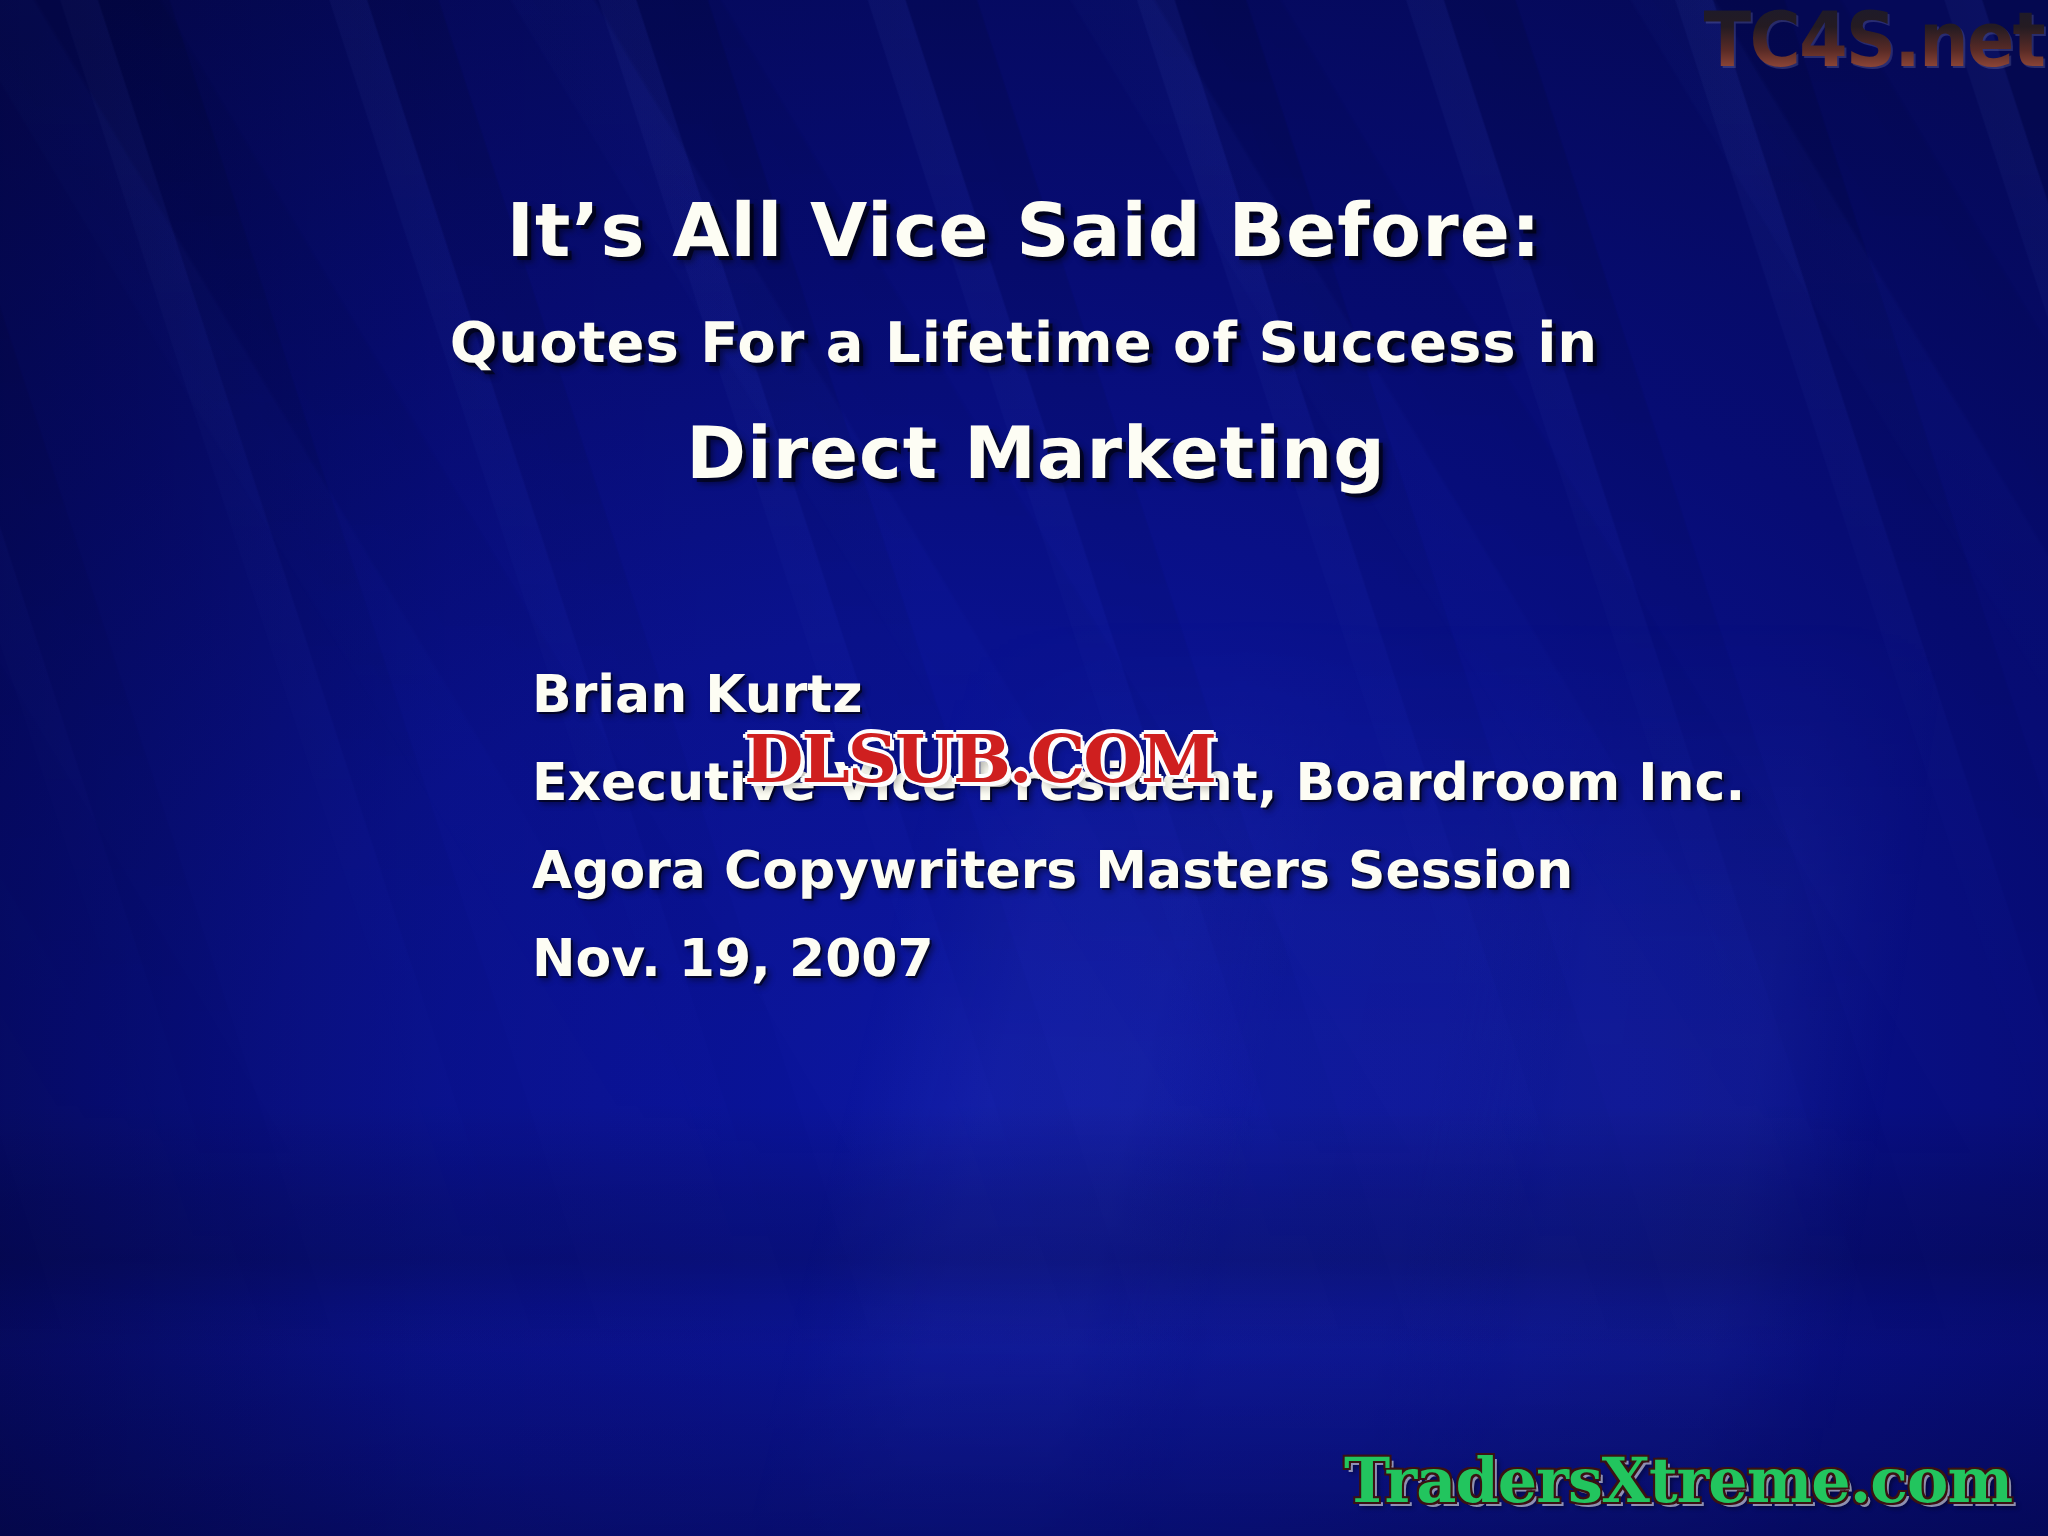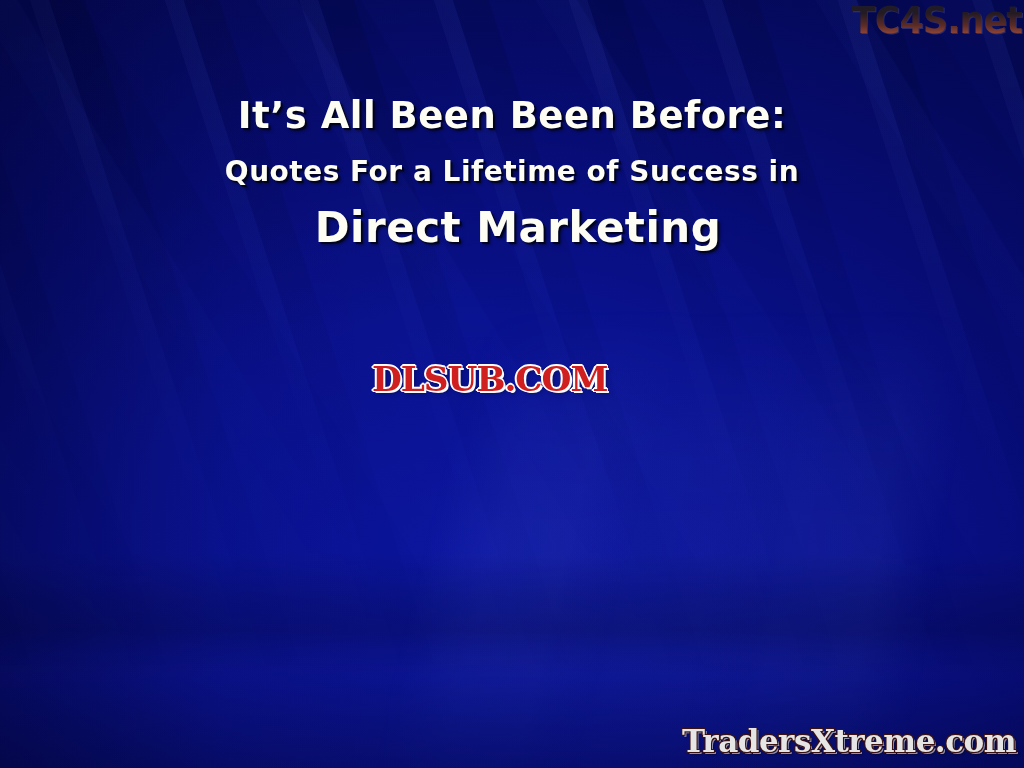--- a/index.html
+++ b/index.html
@@ -102,21 +102,21 @@
     letter-spacing: 0.5px;
     color: #fdfdf4;
     text-shadow:
       2px 2px 0 rgba(0,0,0,0.55),
       3px 3px 3px rgba(0,0,0,0.45);
     white-space: nowrap;
   }
   .title-line { display: block; }
   .title-line-1 { font-size: 37px; }
   .title-line-2 { font-size: 28px; }
-  .title-line-3 { font-size: 42px; margin-left: 12px; }
+  .title-line-3 { font-size: 36px; margin-left: 12px; }
 
   
   .body-block {
     position: absolute;
     left: 266px;
     top: 326px;
     font-family: "DejaVu Sans", sans-serif;
     font-weight: bold;
     font-size: 26px;
     line-height: 44px;
@@ -166,28 +166,28 @@
       -1px  1px 0 #fdfdfd,
        1px  1px 0 #fdfdfd,
        2px  2px 0 #fdfdfd,
       -2px  0px 0 #fdfdfd,
        0px -2px 0 #fdfdfd,
        3px  3px 4px rgba(0,0,0,0.35);
   }
 
   .wm-bottomright {
     position: absolute;
-    right: 8px;
+    right: 18px;
     bottom: 8px;
     font-family: "DejaVu Serif", serif;
     font-weight: bold;
     font-size: 31px;
     line-height: 38px;
     letter-spacing: -0.5px;
-    color: #e5e5e5;
+    color: #22c55e;
     text-shadow:
       -1px -1px 0 #3a1212,
        1px -1px 0 #3a1212,
       -1px  1px 0 #3a1212,
        1px  1px 0 #3a1212,
        2px  2px 0 rgba(255,255,255,0.55),
        3px  3px 2px rgba(0,0,0,0.4);
   }
 </style>
 </head>
@@ -195,23 +195,29 @@
 
 <div class="slide">
 
   <div class="bg-base"></div>
   <div class="bg-streaks-a"></div>
   <div class="bg-streaks-b"></div>
   <div class="bg-bands"></div>
   <div class="bg-sweep"></div>
 
   <div class="title-block">
-    <span class="title-line title-line-1">It’s All Been Been Before:</span>
+    <span class="title-line title-line-1">It’s All Vice Said Before:</span>
     <span class="title-line title-line-2">Quotes For a Lifetime of Success in</span>
     <span class="title-line title-line-3">Direct Marketing</span>
   </div>
 
+  <div class="body-block">
+    <span class="body-line">Brian Kurtz</span>
+    <span class="body-line">Executive Vice President, Boardroom Inc.</span>
+    <span class="body-line">Agora Copywriters Masters Session</span>
+    <span class="body-line">Nov. 19, 2007</span>
+  </div>
 
   <div class="wm-topright">TC4S.net</div>
   <div class="wm-dlsub">DLSUB.COM</div>
   <div class="wm-bottomright">TradersXtreme.com</div>
 
 </div>
 
 </body></html>

